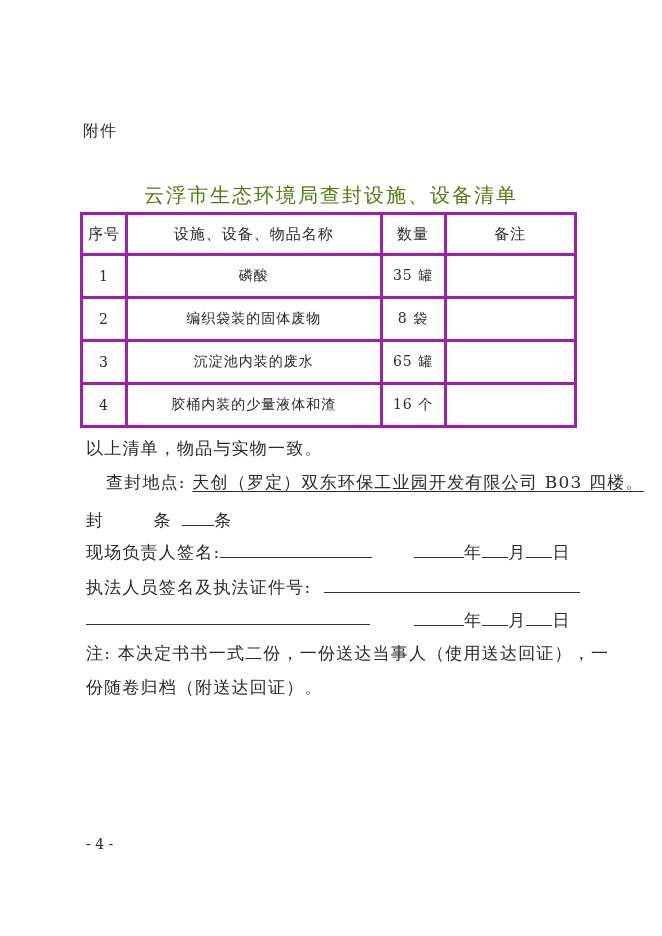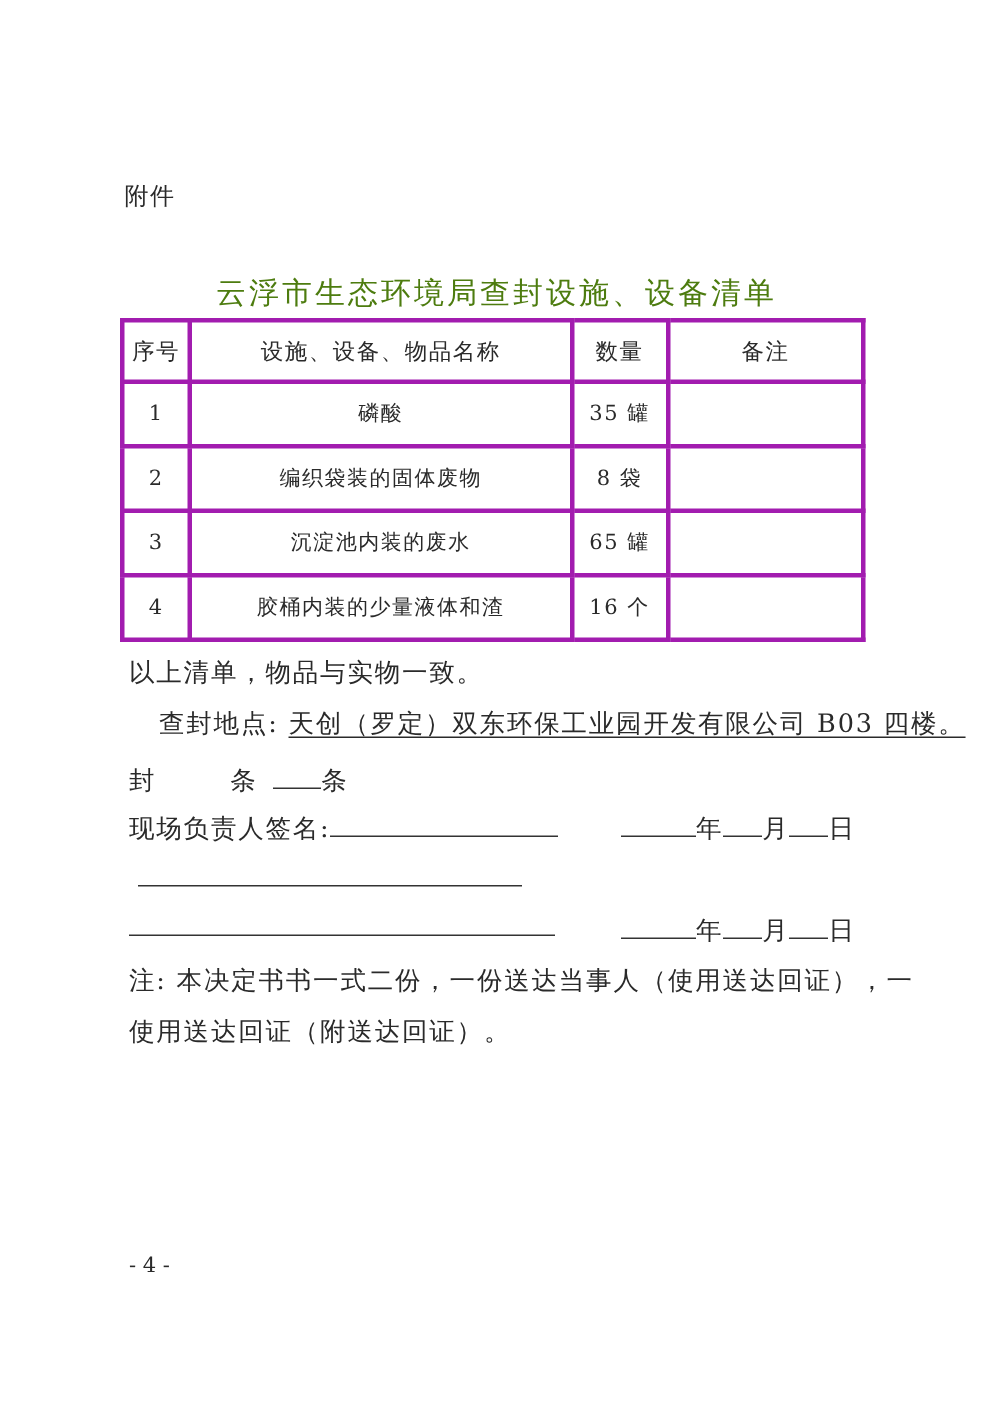--- a/index.html
+++ b/index.html
@@ -88,26 +88,27 @@
 </div>
 
 <div class="abs line" style="left:86px; top:541px;">
   <span>现场负责人签名:</span><span class="blank" style="width:152px;"></span>
 </div>
 <div class="abs line" style="left:414px; top:541px;">
   <span class="blank" style="width:50px;"></span><span>年</span><span class="blank" style="width:26px;"></span><span>月</span><span class="blank" style="width:26px;"></span><span>日</span>
 </div>
 
 <div class="abs line" style="left:86px; top:576px;">
+  <span>执法人员签名及执法证件号:</span>
   <span class="blank" style="width:256px; margin-left:6px;"></span>
 </div>
 
 <div class="abs line" style="left:86px; top:609px;">
   <span class="blank" style="width:284px;"></span>
 </div>
 <div class="abs line" style="left:414px; top:609px;">
   <span class="blank" style="width:50px;"></span><span>年</span><span class="blank" style="width:26px;"></span><span>月</span><span class="blank" style="width:26px;"></span><span>日</span>
 </div>
 
 <div class="abs line" style="left:86px; top:642px;">注: 本决定书书一式二份，一份送达当事人（使用送达回证），一</div>
-<div class="abs line" style="left:86px; top:676px;">使用送达回证（附送达回证）。</div>
+<div class="abs line" style="left:86px; top:676px;">份随卷归档（附送达回证）。</div>
 
 <div class="abs page-num">- 4 -</div>
 
 </body></html>

